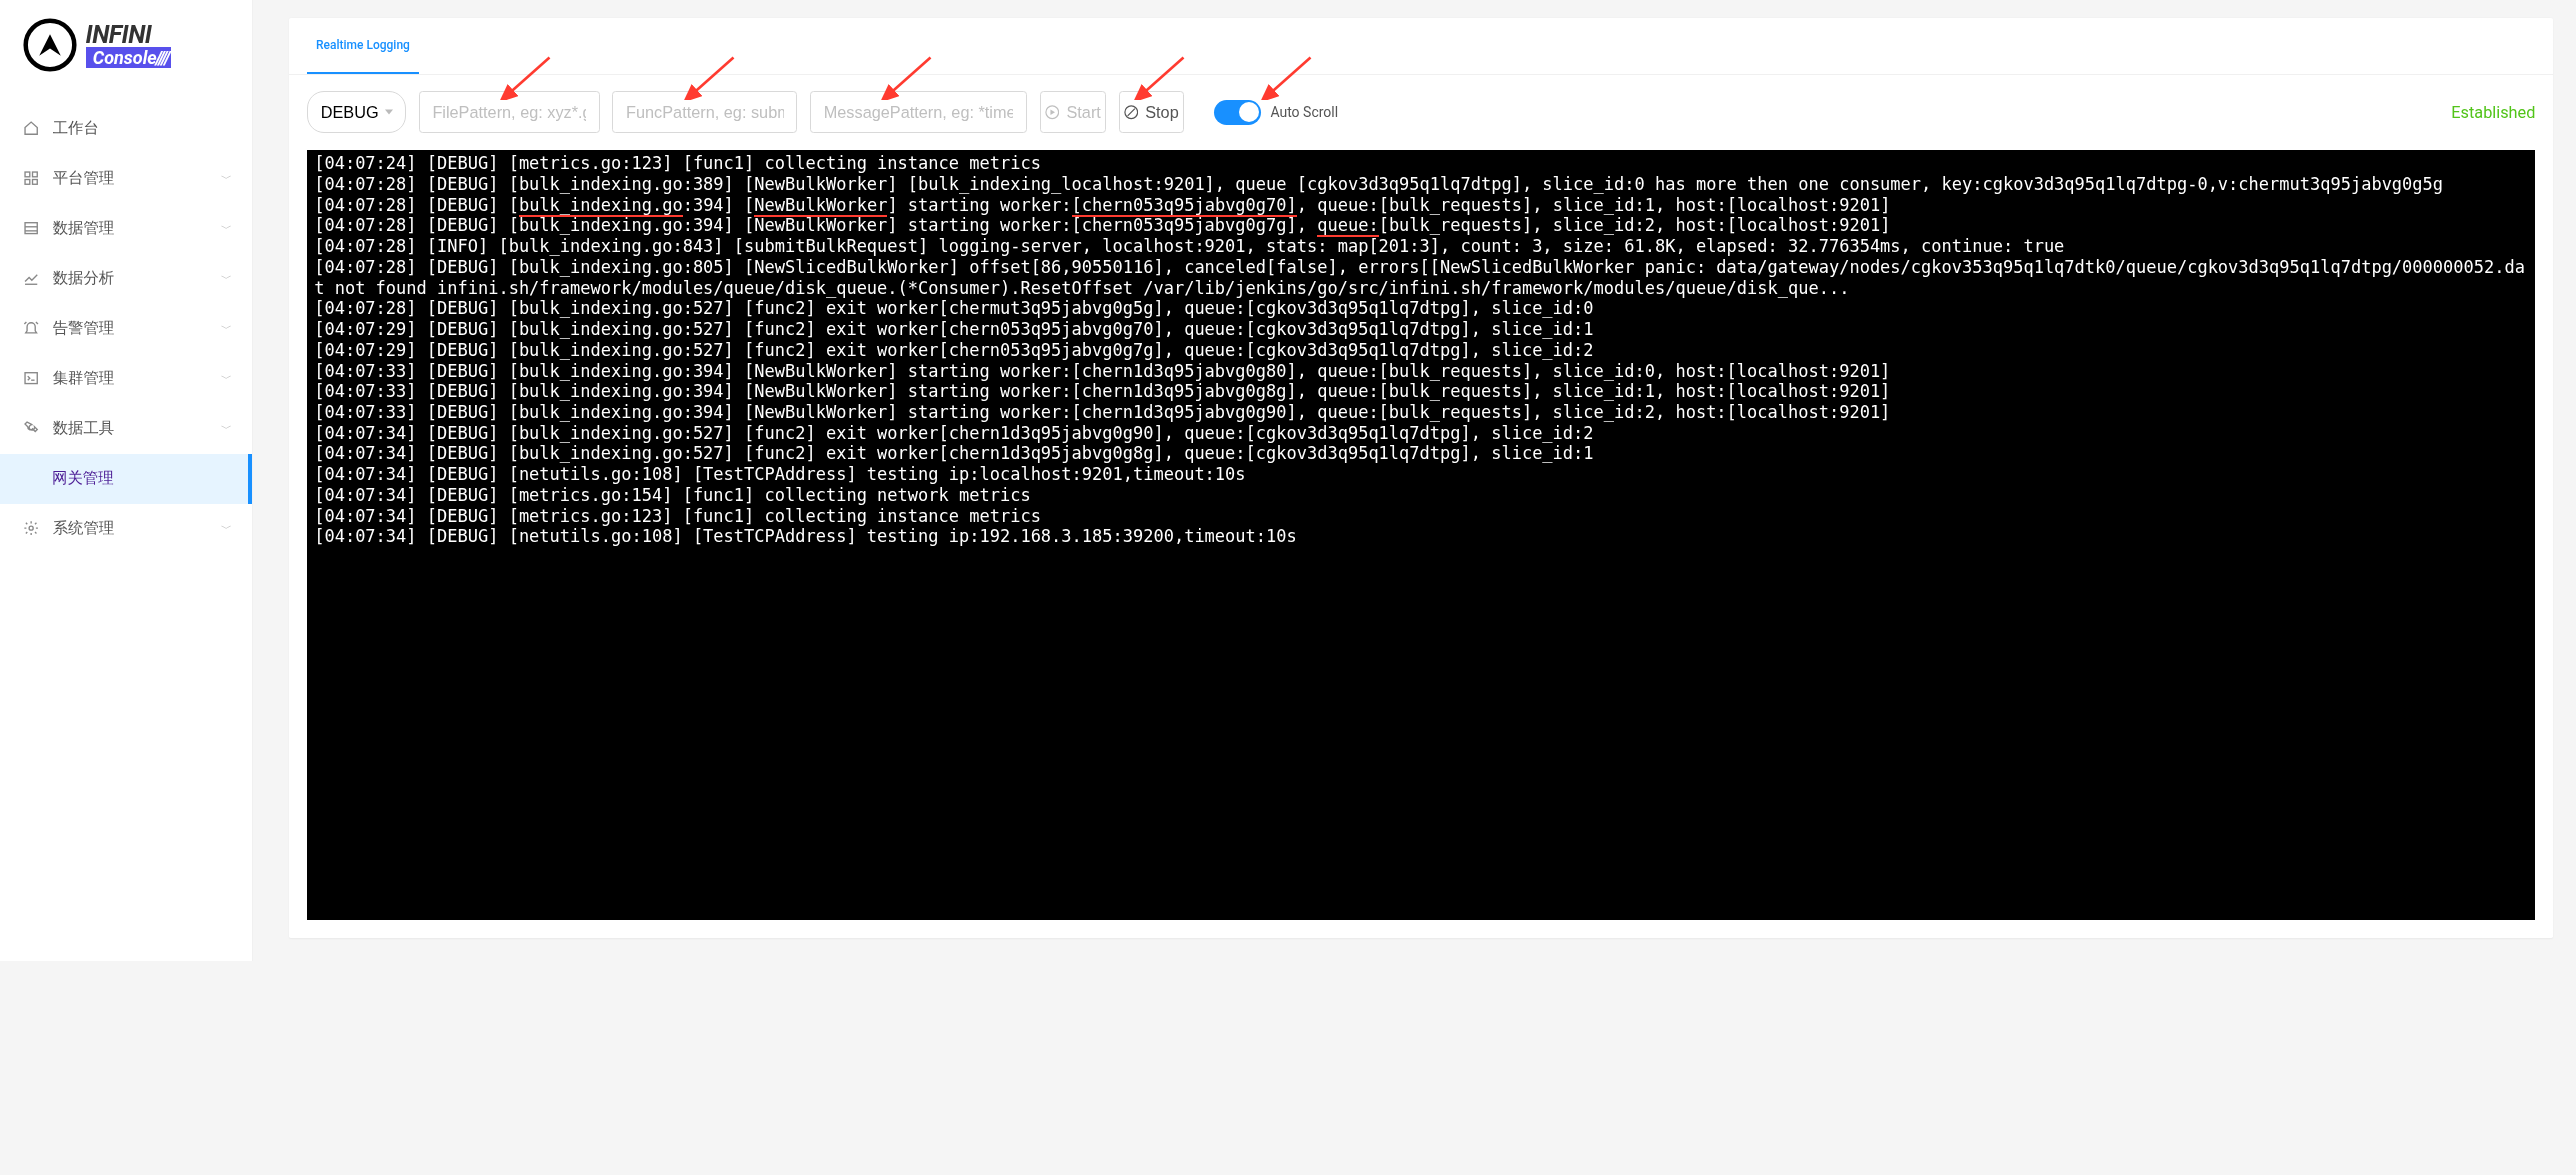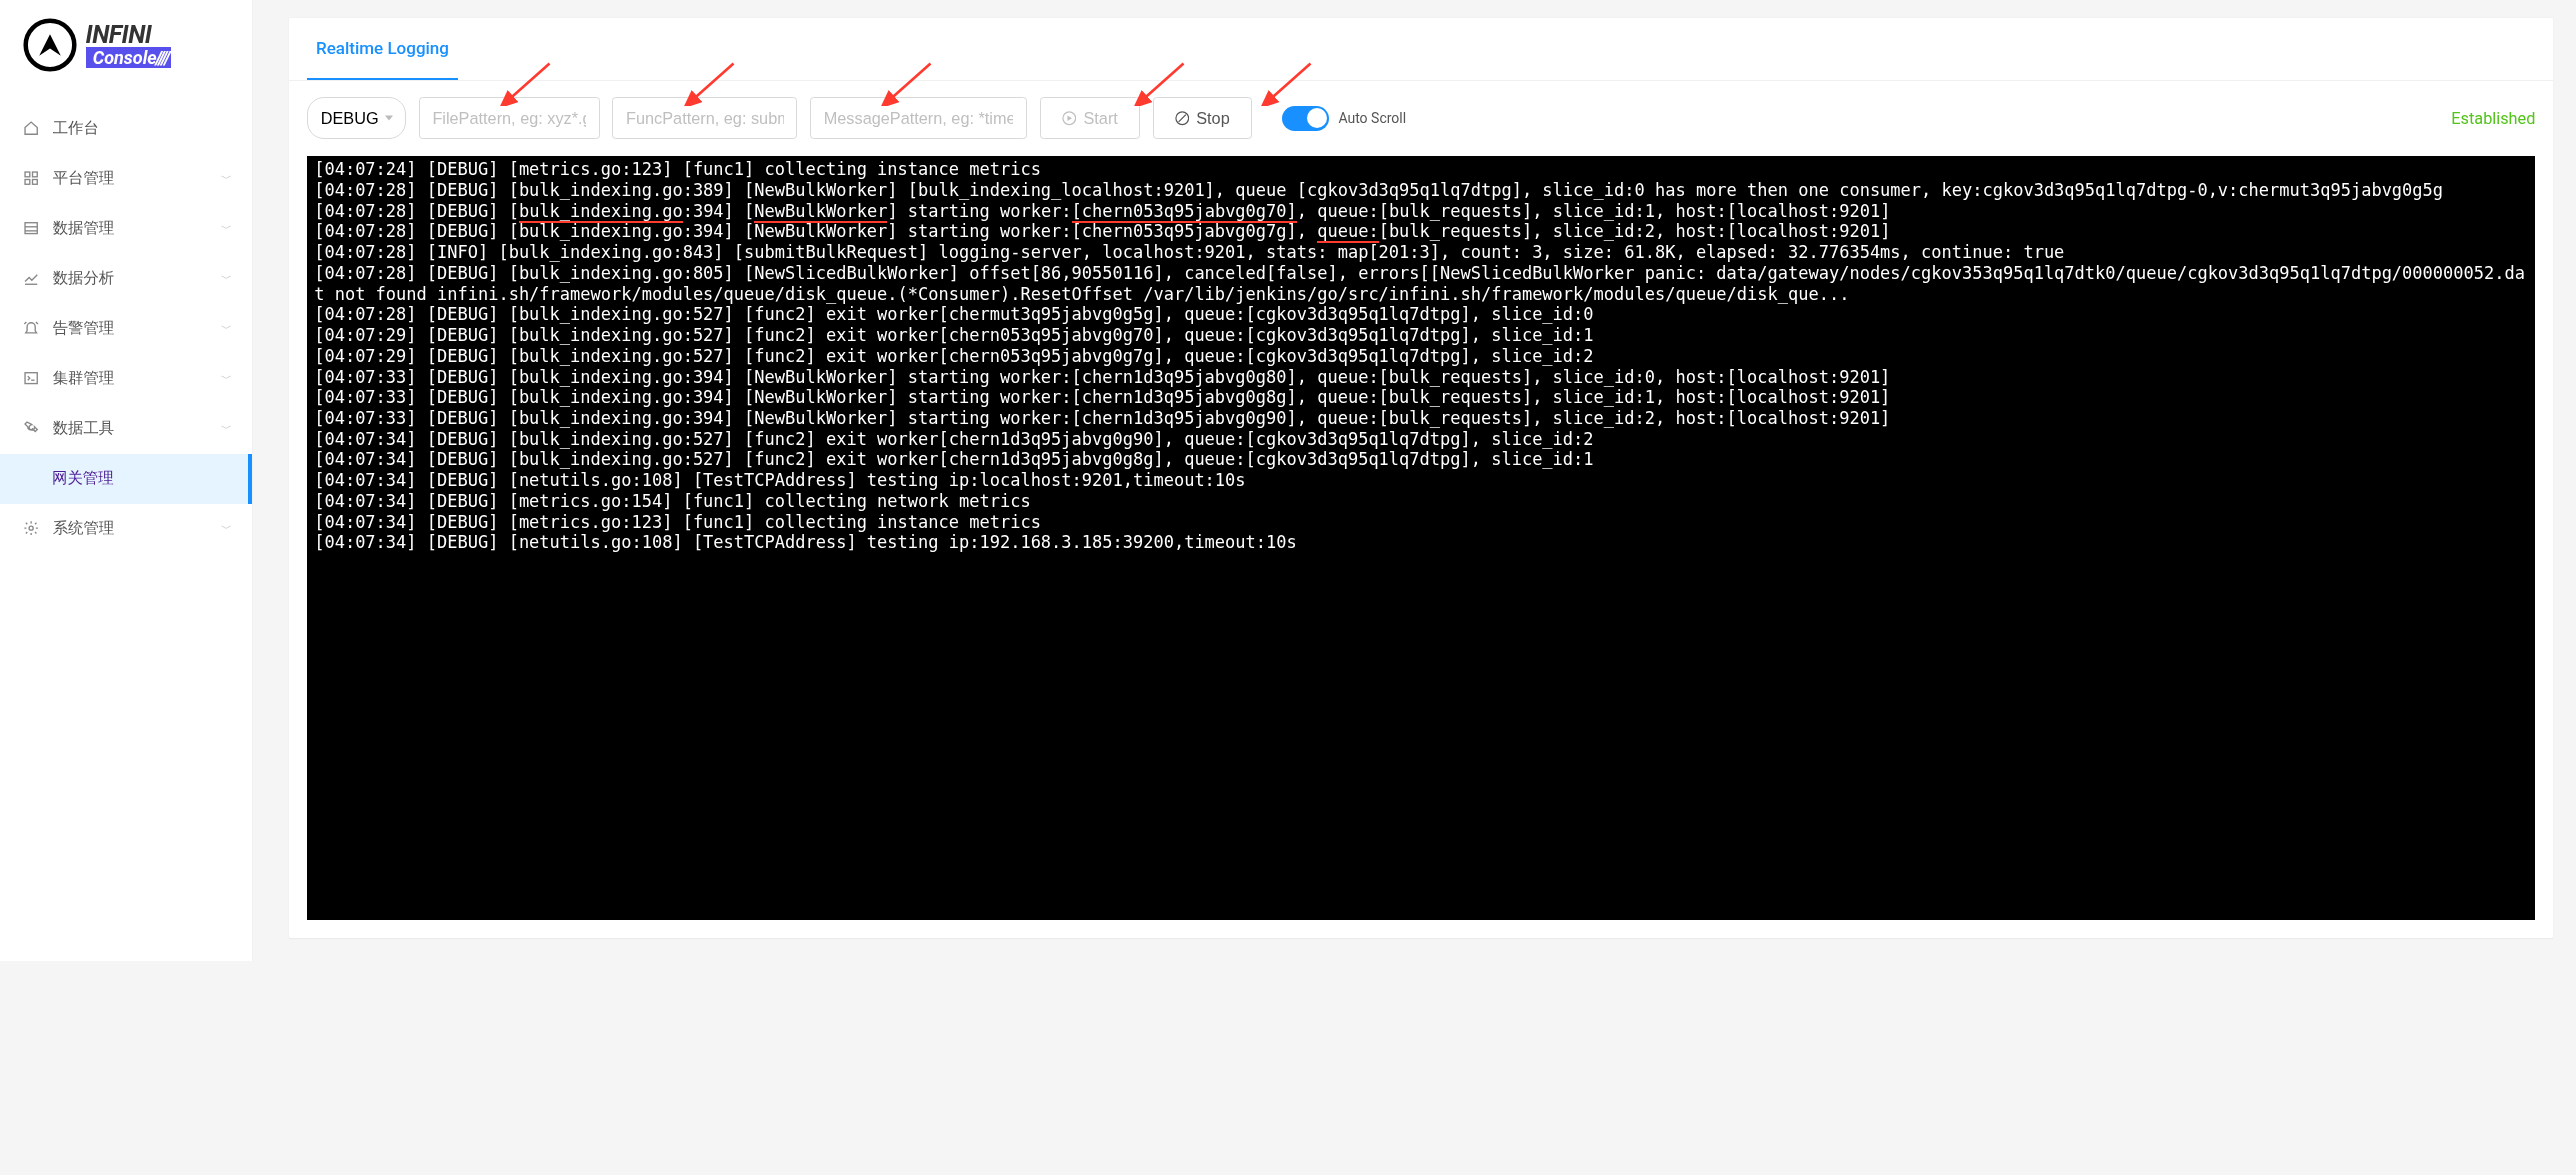--- a/index.html
+++ b/index.html
@@ -17,32 +17,32 @@
 .menu-item.active { color: #1890ff; }
 .menu-item .icon { width: 18px; display: flex; justify-content: center; color: #888; }
 .menu-item.active .icon { color: #1890ff; }
 .menu-item .chev { position: absolute; right: 20px; color: #bbb; font-size: 11px; }
 .sub-item { padding: 14.5px 22px 14.5px 52px; font-size: 15.4px; color: #555; cursor: pointer; }
 .sub-item.active { background: #e6f4ff; color: #4c1d95; position: relative; }
 .sub-item.active::after { content: ''; position: absolute; right: 0; top: 0; bottom: 0; width: 3.6px; background: #1890ff; }
 .main { flex: 1; background: #f5f5f5; padding: 18px 22.6px 22.6px 36px; display: flex; flex-direction: column; }
 .content-card { background: #fff; flex: 1; border-radius: 1.8px; box-shadow: 0 0.9px 1.8px rgba(0,0,0,.05); display: flex; flex-direction: column; }
 .tabs { border-bottom: 0.9px solid #f0f0f0; padding: 0 18px; }
-.tab { display: inline-block; padding: 20px 9px; font-size: 17px; color: #1890ff; border-bottom: 2.7px solid #1890ff; cursor: pointer; font-weight: 500; }
+.tab { display: inline-block; padding: 20px 9px; font-size: 12px; color: #1890ff; border-bottom: 2.7px solid #1890ff; cursor: pointer; font-weight: 500; }
 .toolbar { display: flex; align-items: center; gap: 12.7px; padding: 16.3px 18px; position: relative; }
 .select, .input, .btn { height: 42px; border: 0.9px solid #d9d9d9; border-radius: 3.6px; font-size: 16.3px; background: #fff; }
 .select { width: 99px; padding: 0 27px 0 12.7px; appearance: none; position: relative; cursor: pointer; border-radius: 17px; }
 .select-wrap { position: relative; }
 .select-wrap::after { content: ''; position: absolute; right: 12.7px; top: 50%; width: 0; height: 0; border-left: 4.5px solid transparent; border-right: 4.5px solid transparent; border-top: 5.4px solid #bbb; transform: translateY(-50%); pointer-events: none; }
 .input { padding: 0 12.7px; }
 .input::placeholder { color: #bfbfbf; }
 #file-input { width: 181px; }
 #func-input { width: 185px; }
 #msg-input { width: 217px; }
-.btn { padding: 0 21px; display: inline-flex; align-items: center; gap: 7.2px; cursor: pointer; color: #555; }
+.btn { padding: 0 4px; display: inline-flex; align-items: center; gap: 7.2px; cursor: pointer; color: #555; }
 .btn.disabled { color: #bfbfbf; cursor: not-allowed; }
 .btn .bicon { display: inline-flex; }
 .toggle-wrap { display: flex; align-items: center; gap: 9px; margin-left: 18px; }
 .toggle { width: 47px; height: 25px; background: #1890ff; border-radius: 18px; position: relative; cursor: pointer; }
 .toggle::after { content: ''; position: absolute; width: 20px; height: 20px; background: #fff; border-radius: 50%; top: 2.7px; right: 2.7px; }
 .toggle-label { font-size: 14px; color: #555; }
 .status { margin-left: auto; color: #52c41a; font-size: 16.3px; }
 .arrow { position: absolute; pointer-events: none; }
 .log-area { background: #000; color: #fff; font-family: "Menlo", "Consolas", monospace; font-size: 17px; line-height: 1.22; padding: 3.6px 7.2px; margin: 0 18px 18px; flex: 1; overflow: hidden; white-space: pre-wrap; word-break: break-all; }
 .logline { display: block; }

